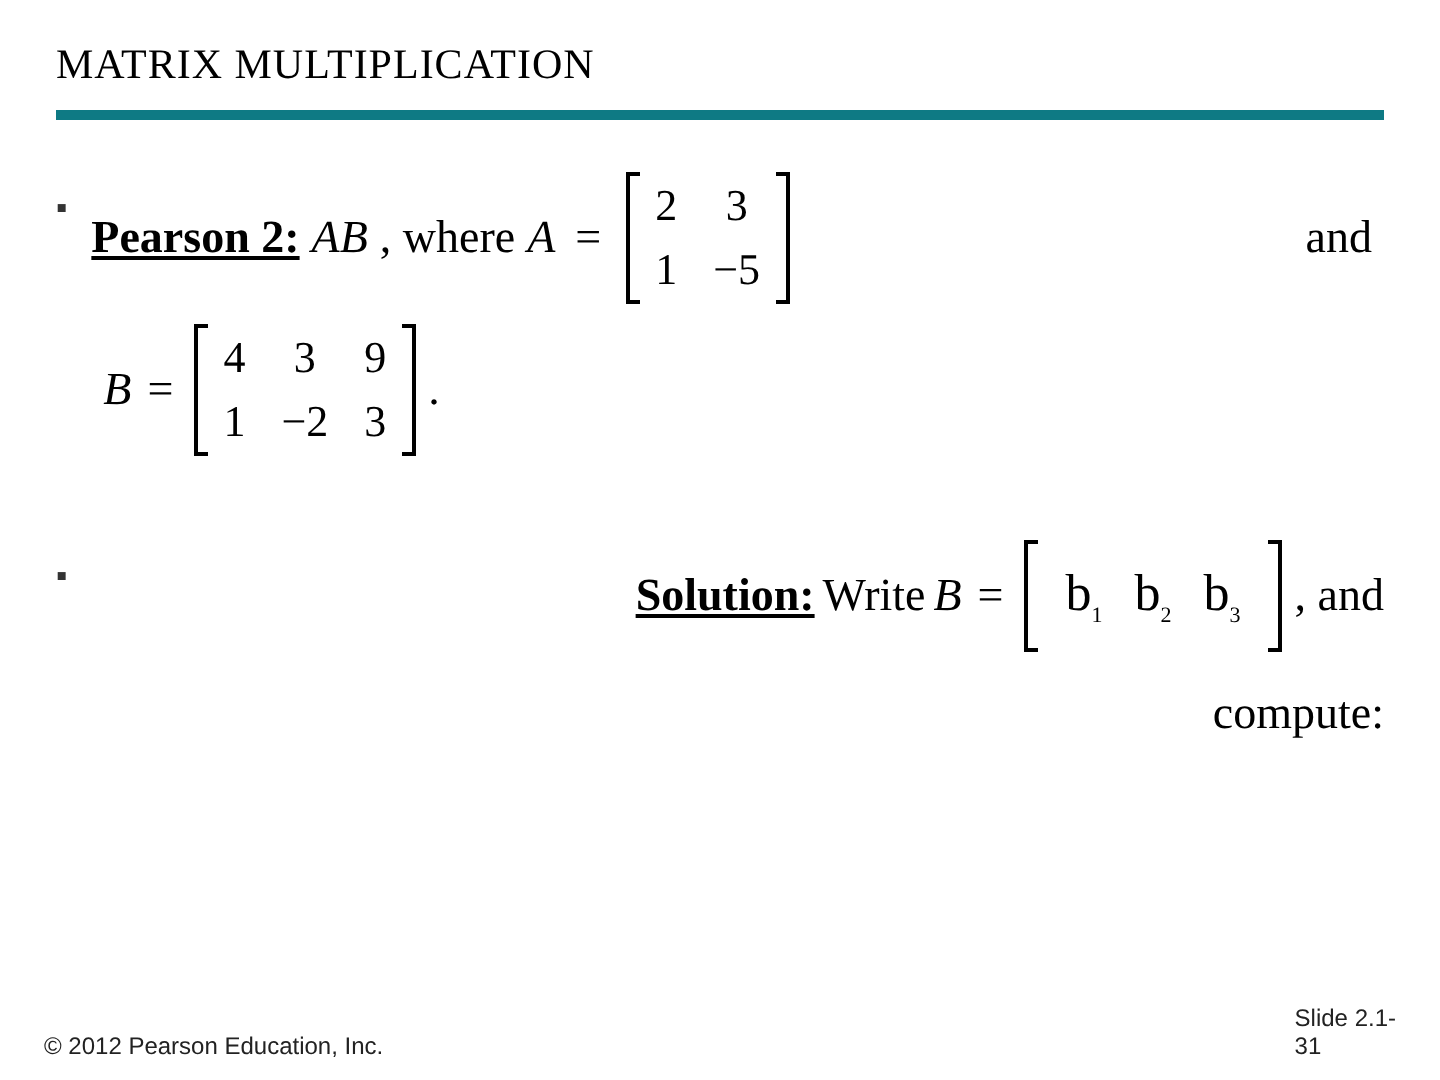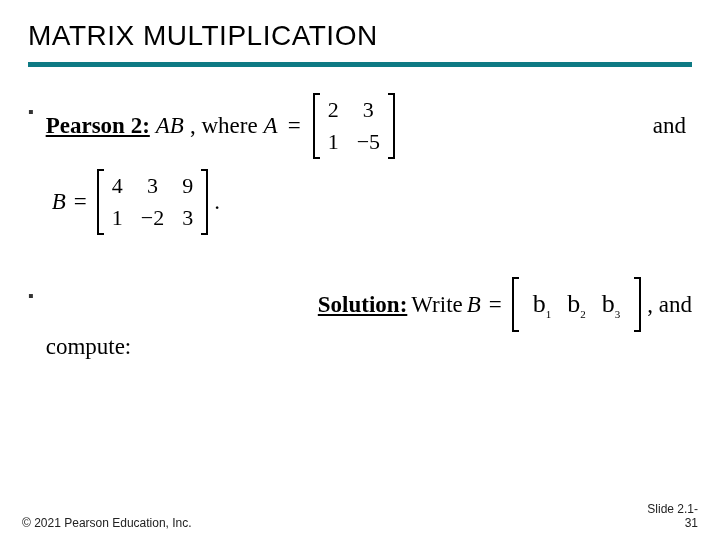--- a/index.html
+++ b/index.html
@@ -1,19 +1,19 @@
 <!DOCTYPE html>
 <html><head>
 <meta charset="utf-8">
 <style>
   * { box-sizing: border-box; margin: 0; padding: 0; }
   html, body { width: 720px; height: 540px; font-family: "Times New Roman", Times, serif; background: #fff; color: #000; overflow: hidden; }
   .slide { width: 720px; height: 540px; position: relative; padding: 0; }
   .header { padding: 20px 28px 6px 28px; }
-  .title { font-family: Liberation Sans, sans-serif; font-size: 28px; letter-spacing: 0.5px; }
+  .title { font-family: Liberation Serif, serif; font-size: 21px; letter-spacing: 0.5px; }
   .rule { height: 5px; background: #0e7a84; margin: 4px 28px 0 28px; }
   .body { padding: 12px 28px 0 28px; font-size: 23px; }
   .bullet { display: flex; align-items: flex-start; gap: 12px; margin-top: 14px; }
   .bullet-marker { font-family: Arial, sans-serif; font-size: 16px; line-height: 30px; color: #333; padding-top: 4px; }
   .bullet-content { flex: 1; }
   .row1 { display: flex; align-items: center; flex-wrap: wrap; gap: 6px; }
   .italic { font-style: italic; }
   .bold { font-weight: bold; }
   .underline { text-decoration: underline; }
   .mat { display: inline-flex; align-items: stretch; vertical-align: middle; margin: 0 2px; }
@@ -22,21 +22,21 @@
   .mat .br.right { border-right: 2px solid #000; }
   .mat .cells { display: grid; grid-auto-flow: row; padding: 4px 8px; gap: 6px 18px; font-family: "Times New Roman", serif; font-size: 22px; text-align: center; }
   .mat2x2 .cells { grid-template-columns: repeat(2, auto); }
   .mat2x3 .cells { grid-template-columns: repeat(3, auto); }
   .mat1x3 .cells { grid-template-columns: repeat(3, auto); padding: 12px 14px; gap: 0 16px; }
   .eq { font-size: 23px; padding: 0 4px; }
   .var { font-style: italic; font-family: "Times New Roman", serif; }
   .sub { font-size: 11px; vertical-align: -6px; }
   .row2 { display: flex; align-items: center; gap: 4px; margin-top: 10px; padding-left: 6px; }
   .footer { position: absolute; bottom: 10px; left: 0; right: 0; display: flex; justify-content: space-between; align-items: flex-end; padding: 0 22px; font-family: Arial, sans-serif; font-size: 12px; color: #222; }
-  .slidenum { text-align: right; }
+  .slidenum { }
   .slidenum .l1 { display: block; }
   .slidenum .l2 { display: block; }
 </style>
 </head>
 <body>
 
 <div class="slide">
 
   <div class="header">
     <div class="title">MATRIX MULTIPLICATION</div>
@@ -99,27 +99,27 @@
             <span class="br left"></span>
             <span class="cells" style="font-size:26px;">
               <span><span>b</span><span class="sub">1</span></span>
               <span><span>b</span><span class="sub">2</span></span>
               <span><span>b</span><span class="sub">3</span></span>
             </span>
             <span class="br right"></span>
           </span>
           <span>, and</span>
         </div>
-        <div style="margin-top:2px;">compute:</div>
+        <div style="margin-top:18px;text-align:right;">compute:</div>
       </div>
     </div>
 
   </div>
 
   <div class="footer">
-    <div>© 2021 Pearson Education, Inc.</div>
+    <div>© 2012 Pearson Education, Inc.</div>
     <div class="slidenum">
       <span class="l1">Slide 2.1-</span>
       <span class="l2">31</span>
     </div>
   </div>
 
 </div>
 
 </body></html>

